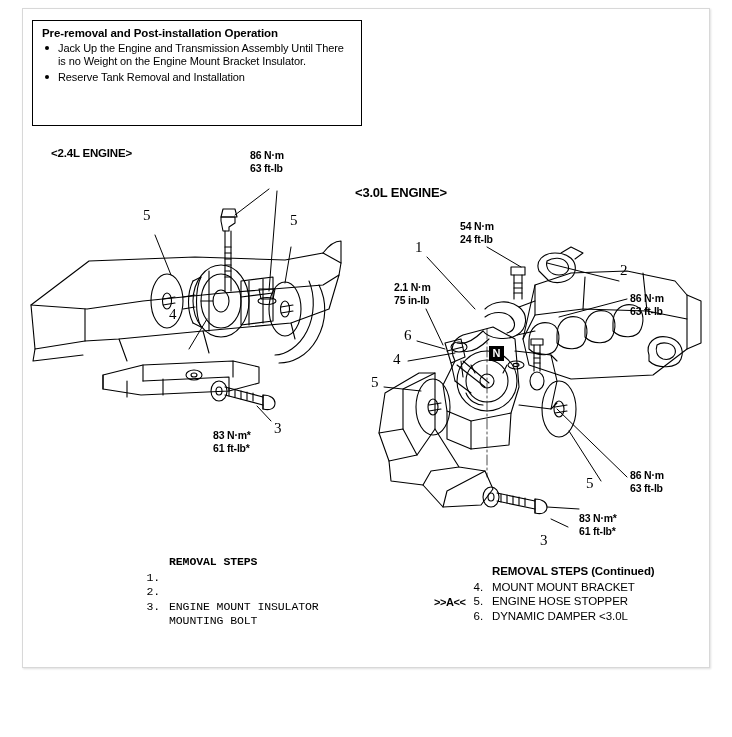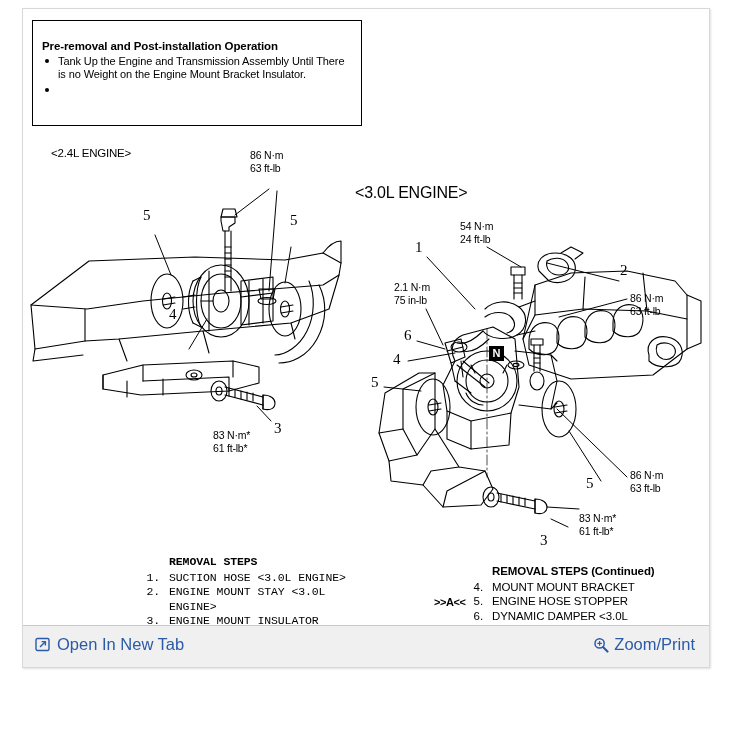--- a/index.html
+++ b/index.html
@@ -27,37 +27,37 @@
   .notebox{
     position:absolute;left:9px;top:11px;
     width:330px;height:106px;
     border:1px solid #000;
     background:#fff;
     box-sizing:border-box;
     padding:6px 8px 0 8px;
   }
   .note-title{
     font-size:11.5px;font-weight:bold;color:#000;
-    letter-spacing:-.1px;margin:13px 0 3px 1px;
+    letter-spacing:-.1px;margin:0 0 3px 1px;
   }
   .note-list{margin:0;padding:0;list-style:none;}
   .note-list li{
     position:relative;padding-left:17px;
     font-size:11px;line-height:13.2px;color:#000;
     margin-bottom:3px;letter-spacing:-.1px;
   }
   .note-list li .bul{
     position:absolute;left:4px;top:4px;
     width:4px;height:4px;border-radius:50%;background:#000;
   }
   
   .diagram{position:absolute;left:0;top:0;width:688px;height:560px;}
   .diagram svg{display:block;}
   .lbl{
-    position:absolute;font-size:10.5px;font-weight:normal;
+    position:absolute;font-size:10.5px;font-weight:bold;
     color:#000;line-height:12.5px;white-space:pre;letter-spacing:-.2px;
   }
   .callout{
     position:absolute;font-size:15px;font-weight:normal;
     color:#000;font-family:"Liberation Serif", serif;
   }
   .nbadge{
     position:absolute;width:15px;height:15px;background:#000;color:#fff;
     font-size:11px;font-weight:bold;text-align:center;line-height:15px;
     font-family:"Liberation Sans",sans-serif;
@@ -92,22 +92,22 @@
 </head>
 <body>
 
 <div class="viewer">
 
   <div class="doc">
 
     <div class="notebox">
       <div class="note-title">Pre-removal and Post-installation Operation</div>
       <ul class="note-list">
-        <li><span class="bul"></span><span>Tank Up the Engine and Transmission Assembly Until There is no Weight on the Engine Mount Bracket Insulator.</span></li>
-        <li><span class="bul"></span></li>
+        <li><span class="bul"></span><span>Jack Up the Engine and Transmission Assembly Until There is no Weight on the Engine Mount Bracket Insulator.</span></li>
+        <li><span class="bul"></span><span>Reserve Tank Removal and Installation</span></li>
       </ul>
     </div>
 
     <div class="diagram">
 
       <svg width="688" height="560" viewBox="0 0 688 560">
         <g fill="none" stroke="#000" stroke-width="1.1" stroke-linejoin="round" stroke-linecap="round">
 
           <path d="M8 296 L66 252 L172 248 L262 251 L300 244 L318 254 L316 266 L300 276 L200 284 L120 292 L64 300 Z"></path>
           <path d="M316 266 L306 300 L268 314 L180 322 L96 330 L62 332 L62 300"></path>
@@ -261,21 +261,21 @@
           <path d="M578 472 L546 422" stroke-width="1"></path>
           <path d="M604 290 L536 308" stroke-width="1"></path>
           <path d="M604 468 L534 400" stroke-width="1"></path>
           <path d="M556 500 L524 498" stroke-width="1"></path>
           <path d="M545 518 L528 510" stroke-width="1"></path>
           <path d="M464 238 L498 258" stroke-width="1"></path>
         </g>
       </svg>
 
       <div class="lbl" style="left:28px;top:138px;font-size:11.5px;">&lt;2.4L ENGINE&gt;</div>
-      <div class="lbl" style="left:332px;top:178px;font-size:16px;">&lt;3.0L ENGINE&gt;</div>
+      <div class="lbl" style="left:332px;top:178px;font-size:13px;">&lt;3.0L ENGINE&gt;</div>
 
       <div class="lbl" style="left:227px;top:140px;"><span>86 N·m</span><br><span>63 ft-lb</span></div>
       <div class="lbl" style="left:190px;top:420px;"><span>83 N·m*</span><br><span>61 ft-lb*</span></div>
 
       <div class="lbl" style="left:437px;top:211px;"><span>54 N·m</span><br><span>24 ft-lb</span></div>
       <div class="lbl" style="left:371px;top:272px;"><span>2.1 N·m</span><br><span>75 in-lb</span></div>
       <div class="lbl" style="left:607px;top:283px;"><span>86 N·m</span><br><span>63 ft-lb</span></div>
       <div class="lbl" style="left:607px;top:460px;"><span>86 N·m</span><br><span>63 ft-lb</span></div>
       <div class="lbl" style="left:556px;top:503px;"><span>83 N·m*</span><br><span>61 ft-lb*</span></div>
 
@@ -294,25 +294,23 @@
 
       <div class="nbadge" style="left:466px;top:337px;">N</div>
     </div>
 
     <div class="steps">
 
       <div class="steps-col" style="left:115px;top:3px;width:250px;font-family:Liberation Mono, monospace;">
         <div class="steps-head" style="margin-left:31px;">REMOVAL STEPS</div>
         <div class="srow">
           <span class="snum">1.</span>
-          <span class="stxt">SUCTION HOSE &lt;3.0L ENGINE&gt;</span>
         </div>
         <div class="srow">
           <span class="snum">2.</span>
-          <span class="stxt" style="max-width:165px;">ENGINE MOUNT STAY &lt;3.0L ENGINE&gt;</span>
         </div>
         <div class="srow">
           <span class="snum">3.</span>
           <span class="stxt" style="max-width:178px;">ENGINE MOUNT INSULATOR MOUNTING BOLT</span>
         </div>
       </div>
 
       <div class="amark" style="left:411px;top:44px;">&gt;&gt;A&lt;&lt;</div>
 
       <div class="steps-col" style="left:438px;top:12px;width:250px;">
@@ -327,38 +325,14 @@
         </div>
         <div class="srow">
           <span class="snum">6.</span>
           <span class="stxt" style="max-width:150px;">DYNAMIC DAMPER &lt;3.0L ENGINE&gt;</span>
         </div>
       </div>
     </div>
 
   </div>
 
-  <div class="bottombar">
-
-    <div class="bb-left">
-      <span class="ico">
-        <svg width="15" height="15" viewBox="0 0 15 15">
-          <rect x="1" y="1.5" width="13" height="12" rx="1.5" fill="none" stroke="#2b5aa7" stroke-width="1.4"></rect>
-          <path d="M5 10 L10 5" stroke="#2b5aa7" stroke-width="1.4"></path>
-          <path d="M6.6 4.6 L10.4 4.6 L10.4 8.4" fill="none" stroke="#2b5aa7" stroke-width="1.4" stroke-linejoin="round"></path>
-        </svg>
-      </span>
-      <span>Open In New Tab</span>
-    </div>
-
-    <div class="bb-right">
-      <span class="ico">
-        <svg width="16" height="16" viewBox="0 0 16 16">
-          <circle cx="6.6" cy="6.4" r="4.6" fill="none" stroke="#2b5aa7" stroke-width="1.5"></circle>
-          <path d="M10 10 L14.5 14.6" stroke="#2b5aa7" stroke-width="2.1" stroke-linecap="round"></path>
-          <path d="M6.6 4.1 L6.6 8.7 M4.3 6.4 L8.9 6.4" stroke="#2b5aa7" stroke-width="1.2"></path>
-        </svg>
-      </span>
-      <span>Zoom/Print</span>
-    </div>
-  </div>
 
 </div>
 
 </body></html>

